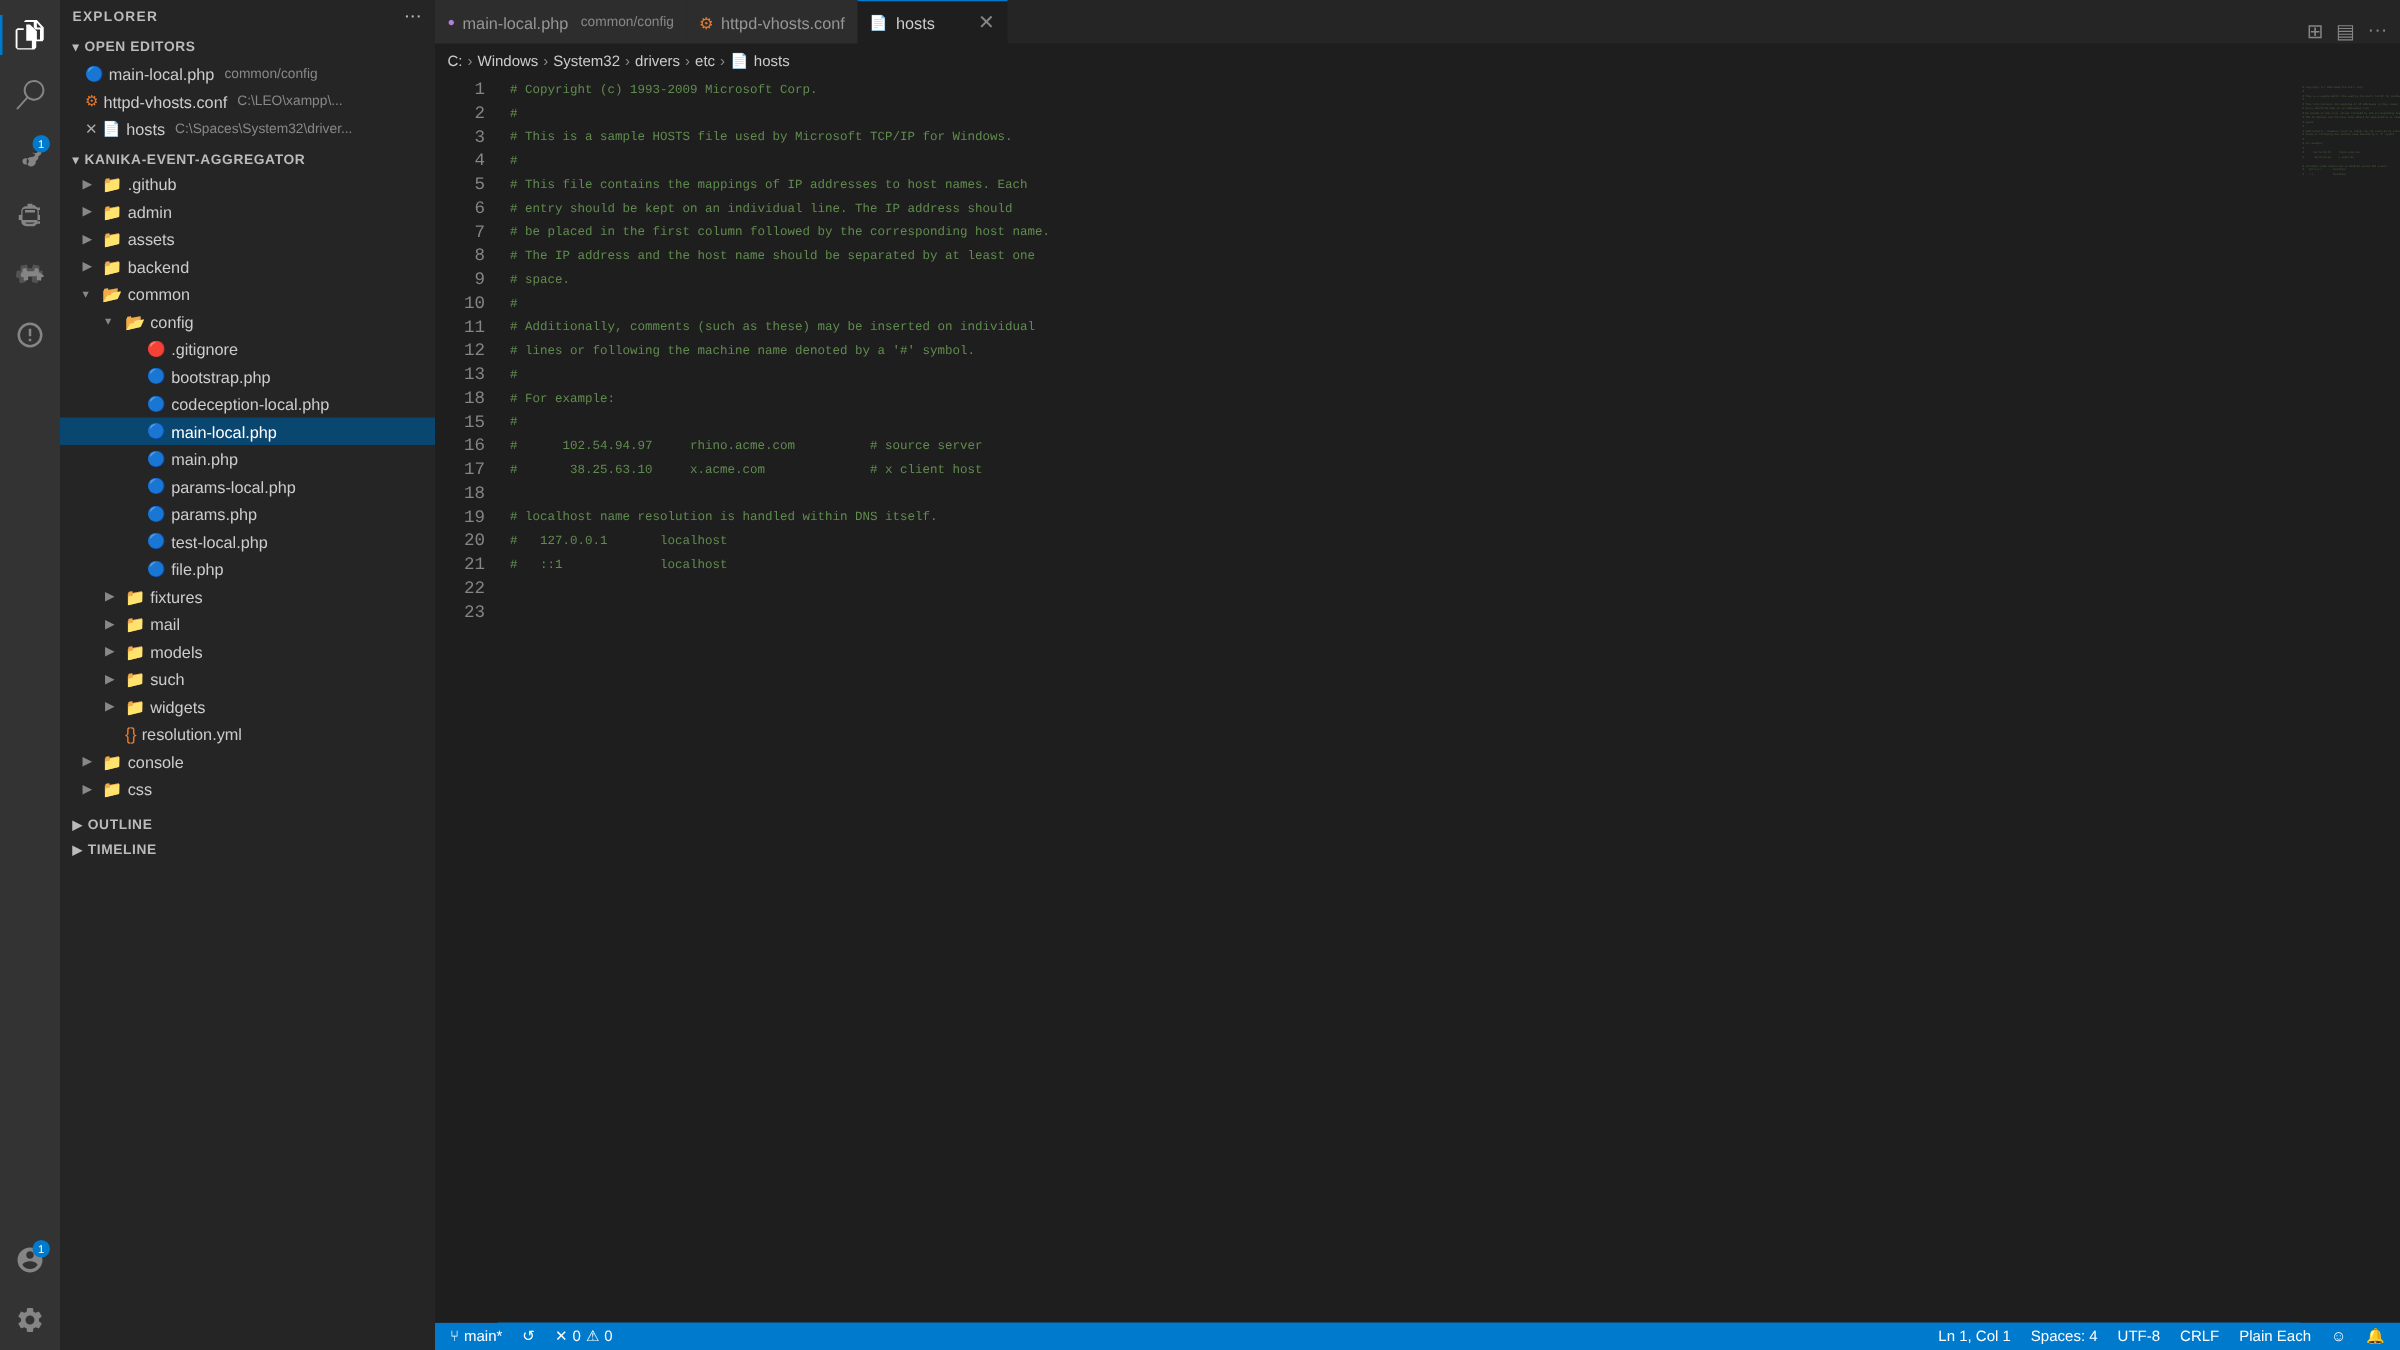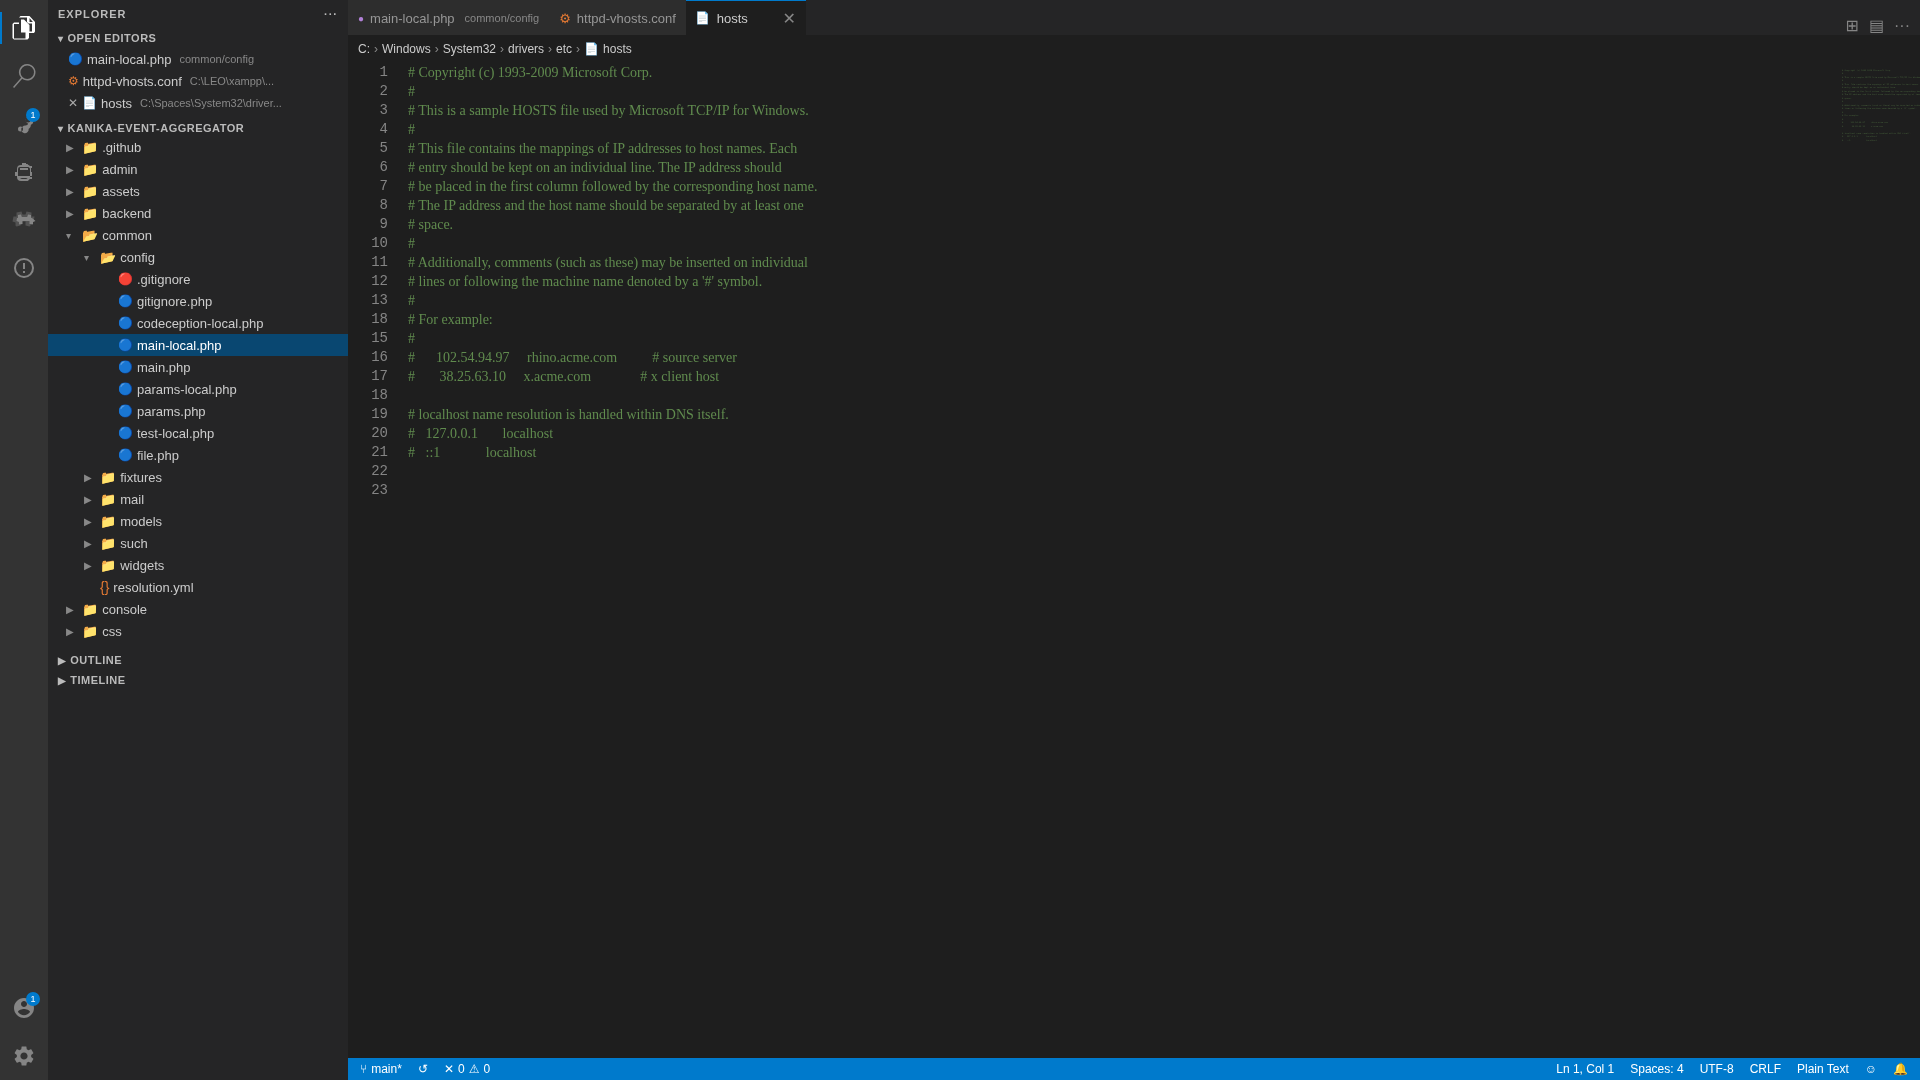--- a/index.html
+++ b/index.html
@@ -164,22 +164,22 @@
       font-family: 'Consolas', 'Courier New', monospace;
       font-size: 14px;
       line-height: 19px;
       padding: 0 10px;
       text-align: right;
       flex-shrink: 0;
       user-select: none;
     }
     .code-content {
       flex: 1;
-      font-family: Liberation Serif, serif;
-      font-size: 14px;
+      font-family: Liberation Mono, monospace;
+      font-size: 10px;
       line-height: 19px;
       color: #608b4e;
       padding: 0 10px;
       white-space: pre;
     }
     .code-content .comment { color: #608b4e; }
     
     .status-bar {
       display: flex;
       align-items: center;
@@ -354,21 +354,21 @@
 
     <div class="tree-item" style="--indent: 54px;">
       <span style="width:12px;"></span>
       <span style="color:#e05555; font-size:12px;">🔴</span>
       <span>.gitignore</span>
     </div>
 
     <div class="tree-item" style="--indent: 54px;">
       <span style="width:12px;"></span>
       <span style="color:#519aba; font-size:12px;">🔵</span>
-      <span>gitignore.php</span>
+      <span>bootstrap.php</span>
     </div>
 
     <div class="tree-item" style="--indent: 54px;">
       <span style="width:12px;"></span>
       <span style="color:#519aba; font-size:12px;">🔵</span>
       <span>codeception-local.php</span>
     </div>
 
     <div class="tree-item active" style="--indent: 54px;">
       <span style="width:12px;"></span>
@@ -612,21 +612,21 @@
       <div class="status-item">
         <span>Spaces: 4</span>
       </div>
       <div class="status-item">
         <span>UTF-8</span>
       </div>
       <div class="status-item">
         <span>CRLF</span>
       </div>
       <div class="status-item">
-        <span>Plain Text</span>
+        <span>Plain Each</span>
       </div>
       <div class="status-item">
         <span>☺</span>
       </div>
       <div class="status-item">
         <span>🔔</span>
       </div>
     </div>
   </div>
 </div>

